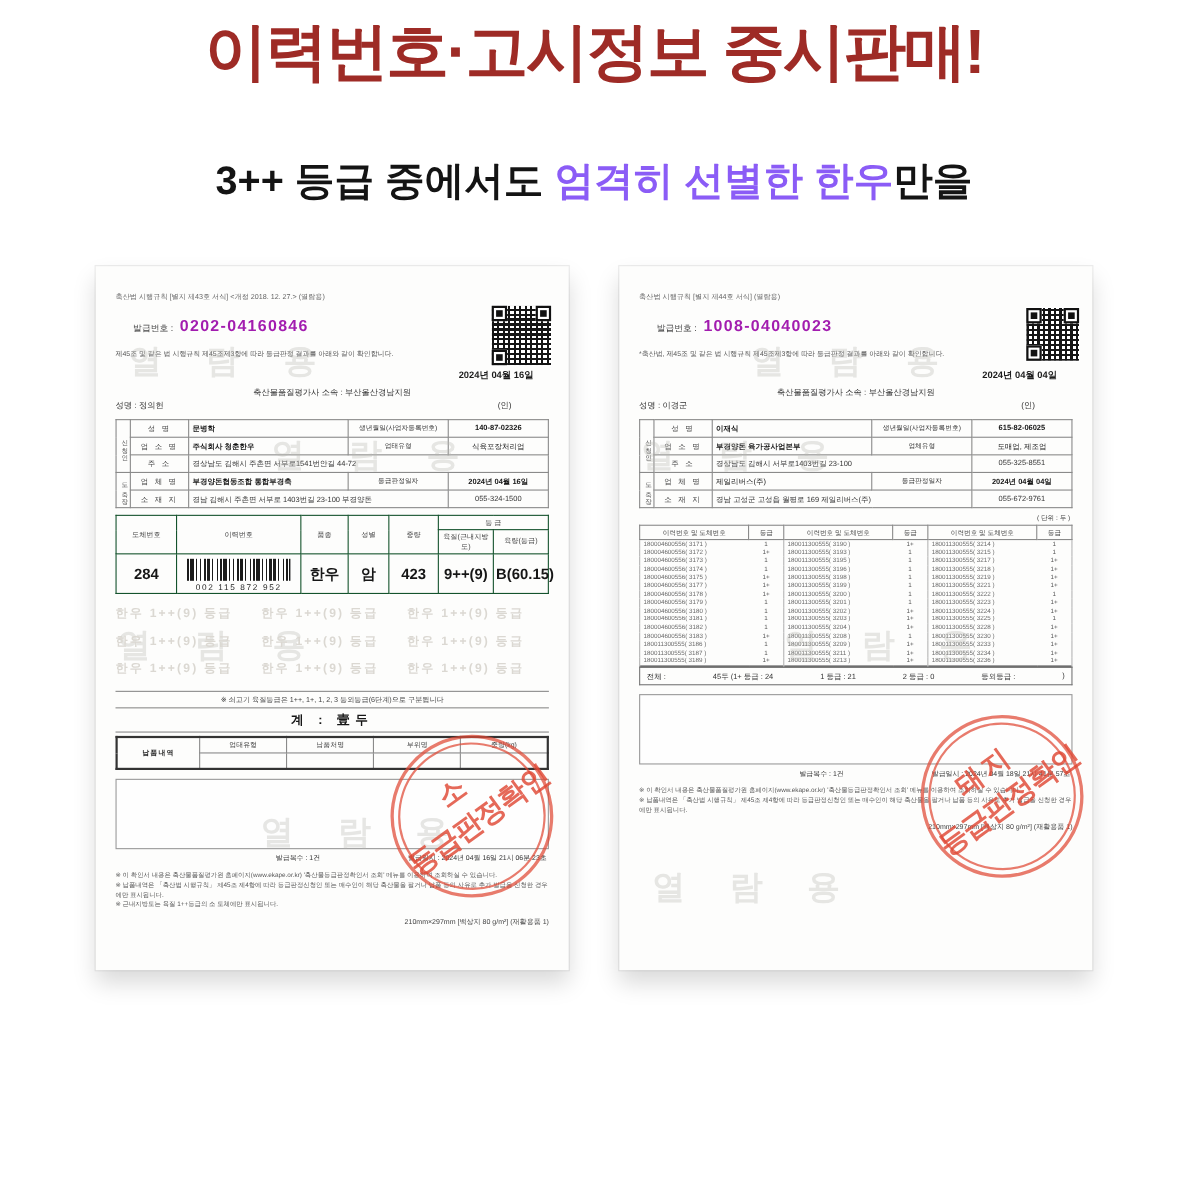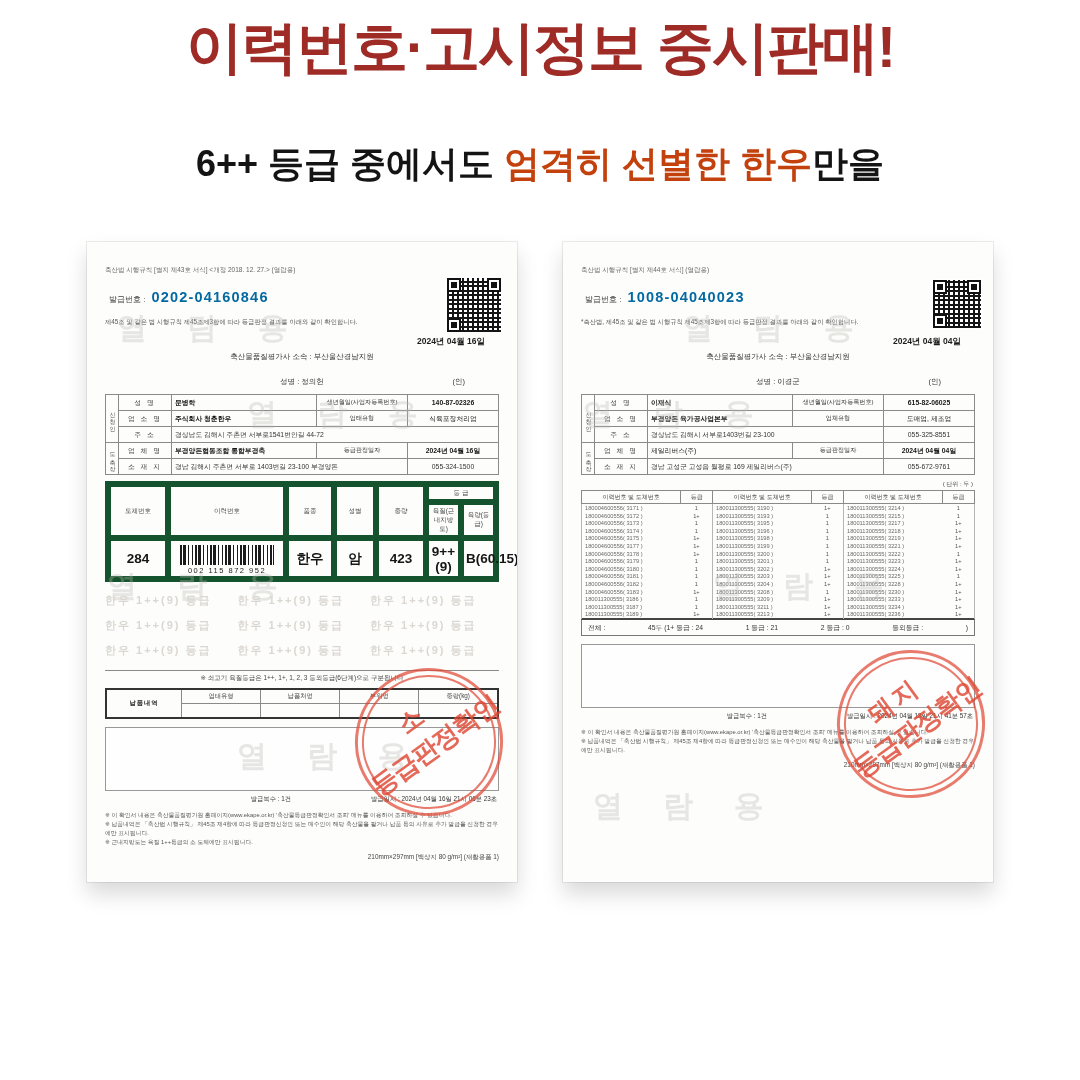--- a/index.html
+++ b/index.html
@@ -4,52 +4,52 @@
 <style>
   html,body{margin:0;padding:0;}
   body{
     width:1080px;height:1080px;background:#ffffff;overflow:hidden;
     font-family:"Liberation Sans","DejaVu Sans",sans-serif;color:#222;
   }
   
   .hero{text-align:center;padding-top:16px;}
   .main-title{font-size:57px;font-weight:800;letter-spacing:-2px;color:#9e2b26;line-height:1.1;}
   .subtitle{margin-top:56px;font-size:36px;color:#141414;line-height:1.6;font-weight:600;}
-  .subtitle .hl{color:#c2410c;font-weight:800;}
+  .subtitle .hl{color:#8b5cf6;font-weight:800;}
   
   .certs{display:flex;justify-content:center;gap:46px;margin-top:50px;}
   .cert{
     position:relative;width:430px;height:640px;box-sizing:border-box;
     background:#fdfdfc;padding:24px 18px 0 18px;color:#3a3a3a;overflow:hidden;
     box-shadow:0 12px 20px rgba(0,0,0,.15),0 0 0 1px #ececec;
   }
   .wm{position:absolute;font-size:30px;font-weight:700;color:rgba(186,184,178,.34);
       letter-spacing:16px;white-space:nowrap;pointer-events:none;margin-top:24px;}
   .form-note{font-size:6.5px;color:#666;}
   .issue-row{margin-top:14px;display:flex;align-items:baseline;gap:6px;padding-left:4px;}
-  .issue-label{font-size:8px;color:#444;}
-  .issue-no{font-size:14.5px;font-weight:700;letter-spacing:1.2px;color:#0369a1;}
+  .issue-label{font-size:8px;color:#444;margin-left:12px;}
+  .issue-no{font-size:14.5px;font-weight:700;letter-spacing:1.2px;color:#a21caf;}
   .cert-title{text-align:center;font-size:16.5px;font-weight:800;letter-spacing:3px;color:#1d1d1d;margin-top:3px;}
   .confirm{font-size:6.3px;color:#555;margin-top:13px;}
   .date-line{text-align:right;font-size:8.5px;font-weight:700;color:#1d1d1d;margin-top:9px;padding-right:14px;}
   .org-line{text-align:center;font-size:7.5px;margin-top:4px;color:#333;}
-  .grader-line{text-align:center;font-size:7.5px;margin-top:15px;color:#333;position:relative;}
+  .grader-line{font-size:7.5px;margin-top:2px;color:#333;position:relative;}
   .grader-line .seal{position:absolute;right:34px;top:0;}
   
   .info-table{width:100%;border-collapse:collapse;margin-top:7px;table-layout:fixed;border:1.5px solid #444;}
   .info-table td{border:1px solid #8a8a8a;font-size:6.8px;padding:2.5px 3px;color:#333;overflow:hidden;white-space:nowrap;}
   .info-table .group-cell{width:10px;writing-mode:vertical-rl;text-align:center;font-size:6px;color:#555;padding:1px 0;letter-spacing:1px;}
   .info-table .lbl{width:46px;text-align:center;letter-spacing:2px;color:#444;}
   .info-table .val{font-weight:700;color:#161616;}
   .info-table .rlbl{width:84px;text-align:center;font-size:6.1px;}
   .info-table .rval{width:84px;text-align:center;font-weight:700;color:#161616;}
   .info-table .tel{width:84px;text-align:center;font-weight:400;}
   
   .grade-table{width:100%;border-collapse:collapse;margin-top:6px;table-layout:fixed;border:1.5px solid #444;}
-  .grade-table th,.grade-table td{border:6px solid #14532d;font-size:6.5px;font-weight:400;color:#444;padding:1.5px 2px;text-align:center;}
+  .grade-table th,.grade-table td{border:1px solid #14532d;font-size:6.5px;font-weight:400;color:#444;padding:1.5px 2px;text-align:center;}
   .grade-table .big{font-size:13.5px;font-weight:700;color:#161616;}
   .barcode{height:20px;width:94px;margin:2px auto 1px auto;
     background:repeating-linear-gradient(90deg,#1b1b1b 0 2px,#fff 2px 3px,#1b1b1b 3px 6px,#fff 6px 8px,#1b1b1b 8px 9px,#fff 9px 12px,#1b1b1b 12px 13px,#fff 13px 15px);}
   .barcode-num{font-size:7.5px;letter-spacing:1.5px;color:#1d1d1d;text-align:center;}
   .ghost-area{position:relative;height:82px;overflow:hidden;padding-top:6px;}
   .ghost-line{font-size:11px;color:#dbd8d2;white-space:nowrap;letter-spacing:2px;line-height:25px;font-weight:600;}
   .note-line{text-align:center;font-size:6.5px;color:#444;border-top:1px solid #8a8a8a;padding:2.5px 0;}
   .total-row{border-top:1px solid #8a8a8a;border-bottom:1px solid #8a8a8a;text-align:center;
     font-size:11.5px;font-weight:800;letter-spacing:5px;color:#161616;padding:3px 0;}
   .delivery-table{width:100%;border-collapse:collapse;margin-top:3px;table-layout:fixed;border:2px solid #333;}
@@ -89,21 +89,21 @@
     color:rgba(223,72,52,.82);white-space:nowrap;letter-spacing:-1px;}
   .cow-stamp{right:14px;bottom:66px;}
   .pig-stamp{right:8px;bottom:84px;}
 </style>
 </head>
 <body>
 
 <div class="hero">
   <div class="main-title">이력번호·고시정보 중시판매!</div>
   <div class="subtitle">
-    <span>6++ 등급 중에서도 </span><span class="hl">엄격히 선별한 한우</span><span>만을</span><br>
+    <span>3++ 등급 중에서도 </span><span class="hl">엄격히 선별한 한우</span><span>만을</span><br>
   </div>
 </div>
 
 <div class="certs">
 
   <div class="cert">
     <span class="wm" style="top:42px;left:30px;">열 람 용</span>
     <span class="wm" style="top:128px;left:160px;">열 람 용</span>
     <span class="wm" style="top:300px;left:20px;">열 람 용</span>
     <span class="wm" style="top:470px;left:150px;">열 람 용</span>
@@ -190,20 +190,21 @@
     </tbody>
       </table>
 
     <div class="ghost-area">
       <div class="ghost-line">한우 1++(9) 등급  한우 1++(9) 등급  한우 1++(9) 등급  한우 1++(9) 등급  </div>
       <div class="ghost-line">한우 1++(9) 등급  한우 1++(9) 등급  한우 1++(9) 등급  한우 1++(9) 등급  </div>
       <div class="ghost-line">한우 1++(9) 등급  한우 1++(9) 등급  한우 1++(9) 등급  한우 1++(9) 등급  </div>
     </div>
 
     <div class="note-line">※ 쇠고기 육질등급은 1++, 1+, 1, 2, 3 등외등급(6단계)으로 구분됩니다</div>
+    <div class="total-row">계 : 壹두</div>
 
     <table class="delivery-table">
       <tbody>
           <tr>
         <td class="dlv-label" rowspan="2">납품내역</td>
         <td>업태유형</td>
         <td>납품처명</td>
         <td>부위명</td>
         <td>중량(kg)</td>
       </tr>

